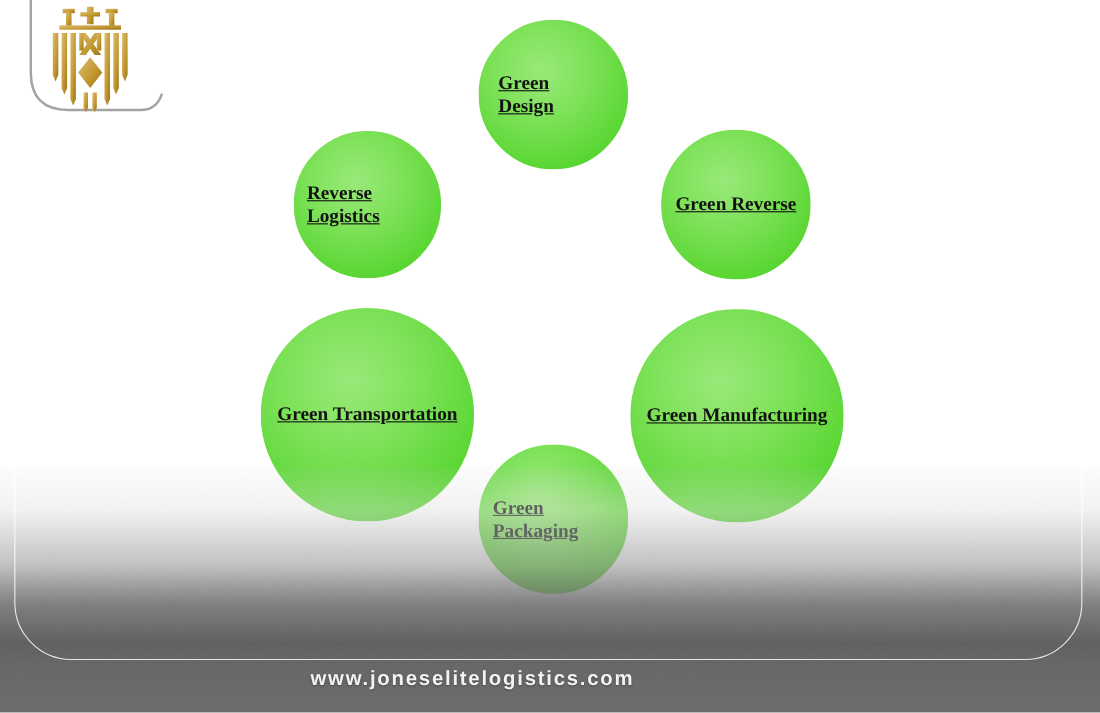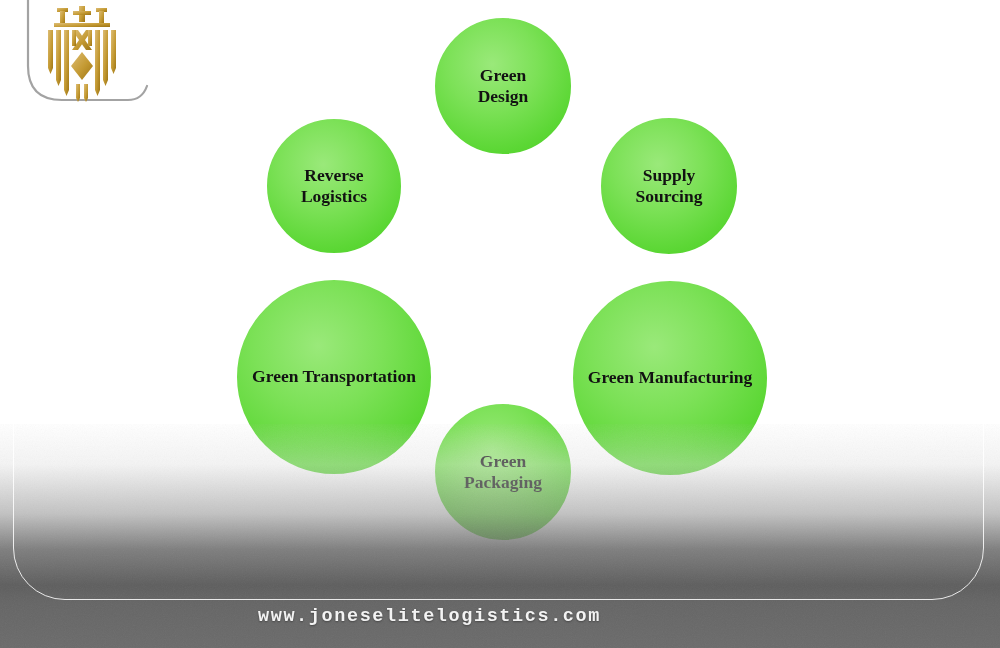--- a/index.html
+++ b/index.html
@@ -12,24 +12,24 @@
   }
 
   
   .node{
     position:absolute;
     border-radius:50%;
     box-sizing:border-box;
     display:flex;
     align-items:center;
     justify-content:center;
-    text-align:center;
     color:#121212;
     font-weight:700;
     border:5px solid #ffffff;
+    text-decoration:underline;
   }
   .node .lbl{
     display:block;
     line-height:1.22;
     pointer-events:none;
   }
   .satellite{
     z-index:2;
     background:radial-gradient(circle at 42% 34%,
       #9ae97a 0%, #7ce157 38%, #5cd735 72%, #47cd20 100%);
@@ -93,42 +93,42 @@
   .logo-wrap{position:absolute;left:0;top:0;width:170px;height:130px;z-index:6;}
   .logo-swoosh{position:absolute;left:12px;top:0;}
   .logo-crest{position:absolute;left:44px;top:6px;}
 
   
   .footer{
     position:absolute;
     left:0;top:606px;width:859px;
     z-index:6;
     text-align:center;
-    font-family:Liberation Mono, monospace;
+    font-family:Liberation Sans, sans-serif;
     font-size:18.5px;
     font-weight:600;
     letter-spacing:1.6px;
     color:#f3f3f3;
     text-shadow:0 1px 2px rgba(0,0,0,0.35);
   }
 </style>
 </head>
 <body>
 
 <div class="stage">
 
 
   <div class="node satellite n-design">
     <span class="lbl">Green Design</span>
   </div>
   <div class="node satellite n-reverse">
     <span class="lbl">Reverse Logistics</span>
   </div>
   <div class="node satellite n-sourcing">
-    <span class="lbl">Supply Sourcing</span>
+    <span class="lbl">Green Reverse</span>
   </div>
   <div class="node satellite n-transportation">
     <span class="lbl">Green Transportation</span>
   </div>
   <div class="node satellite n-manufacturing">
     <span class="lbl">Green Manufacturing</span>
   </div>
   <div class="node satellite n-packaging">
     <span class="lbl">Green Packaging</span>
   </div>

